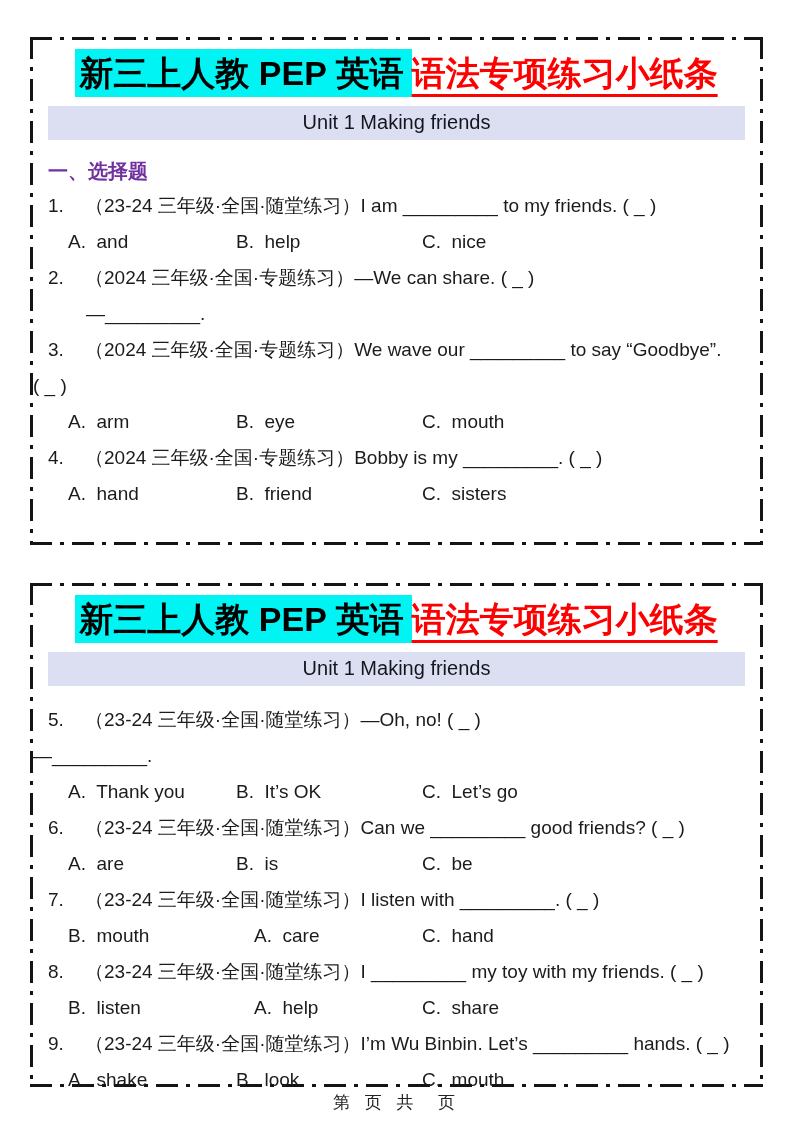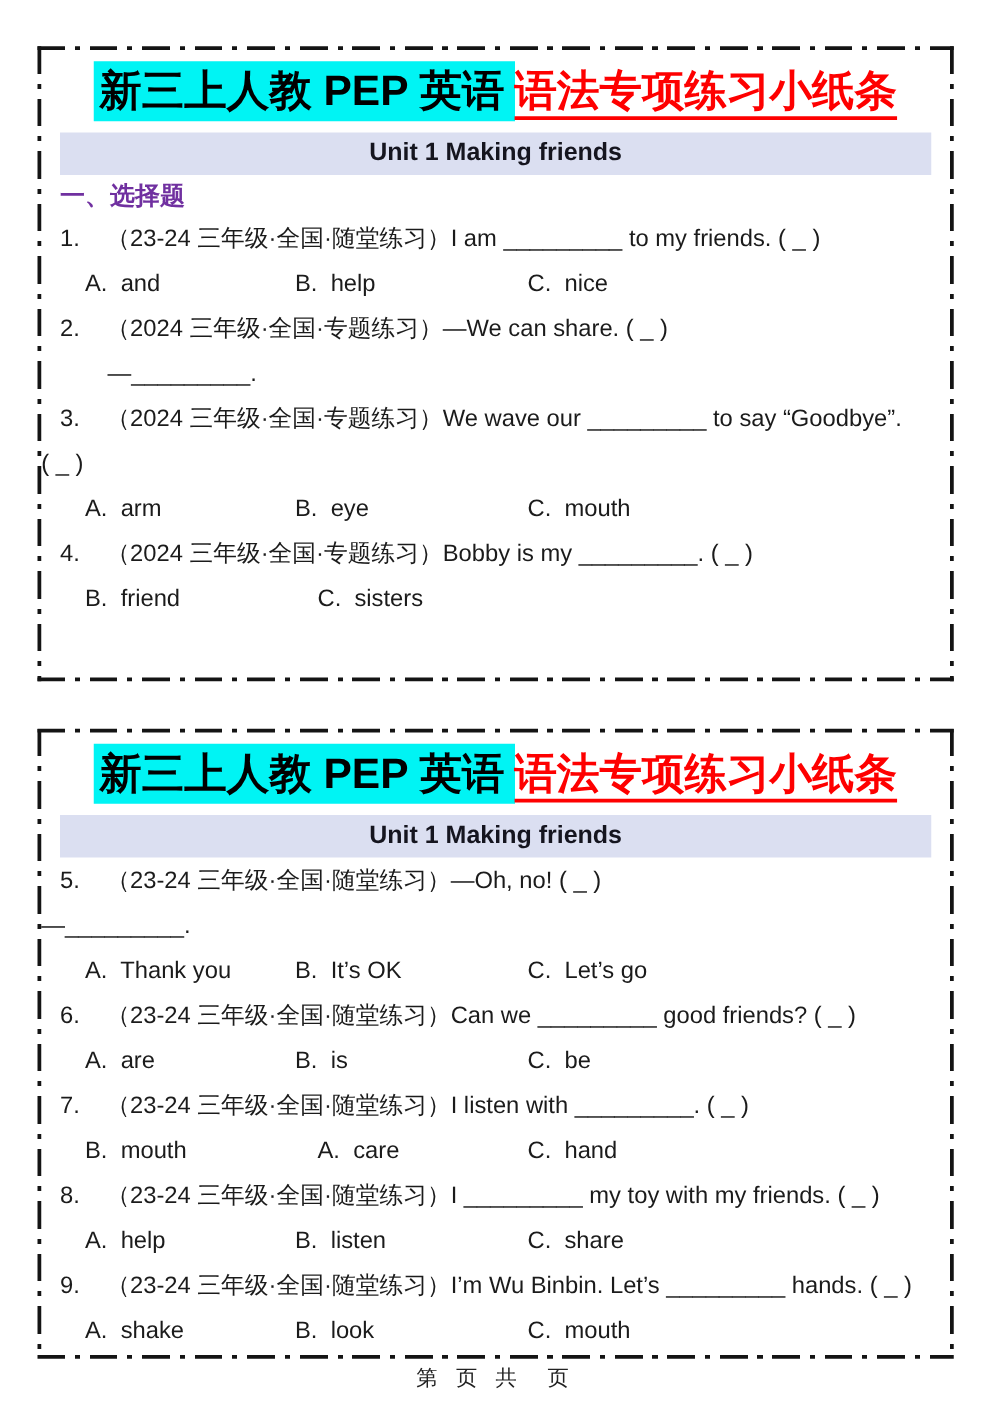--- a/index.html
+++ b/index.html
@@ -45,23 +45,23 @@
     text-decoration-color: #f2a9a9;
     text-decoration-thickness: 2px;
     text-underline-offset: 9px;
     text-decoration: underline;
   }
   .banner {
     background: #dbdff1;
     color: #15151f;
     text-align: center;
     font-size: 20px;
-    font-weight: 700;
+    font-weight: 400;
     padding: 5px 0 6px 0;
-    margin-bottom: 1px;
+    margin-bottom: 16px;
   }
   .section {
     color: #7030a0;
     font-size: 20px;
     font-weight: 700;
     line-height: 30px;
     margin: 2px 0 2px 0;
   }
   .q { display: flex; font-size: 19px; line-height: 36px; }
   .qnum { flex: none; width: 37px; white-space: pre; }
@@ -119,20 +119,21 @@
     <span class="opt opt1">A.  arm</span>
     <span class="opt opt2">B.  eye</span>
     <span class="opt">C.  mouth</span>
   </div>
 
   <div class="q">
     <span class="qnum">4.</span>
     <span class="qtext">（2024 三年级·全国·专题练习）Bobby is my _________. ( _ )</span>
   </div>
   <div class="opts">
+    <span class="opt opt1">A.  hand</span>
     <span class="opt opt2">B.  friend</span>
     <span class="opt">C.  sisters</span>
   </div>
 </div>
 
 <div class="card" id="card2">
   <div class="title-row">
     <span class="t-hl">新三上人教 PEP 英语</span><span class="t-red">语法专项练习小纸条</span>
   </div>
   <div class="banner">Unit 1 Making friends</div>
@@ -166,22 +167,22 @@
     <span class="opt opt2">B.  mouth</span>
     <span class="opt opt1">A.  care</span>
     <span class="opt">C.  hand</span>
   </div>
 
   <div class="q">
     <span class="qnum">8.</span>
     <span class="qtext">（23-24 三年级·全国·随堂练习）I _________ my toy with my friends. ( _ )</span>
   </div>
   <div class="opts">
+    <span class="opt opt2">B.  listen</span>
     <span class="opt opt1">A.  help</span>
-    <span class="opt opt2">B.  listen</span>
     <span class="opt">C.  share</span>
   </div>
 
   <div class="q">
     <span class="qnum">9.</span>
     <span class="qtext">（23-24 三年级·全国·随堂练习）I’m Wu Binbin. Let’s _________ hands. ( _ )</span>
   </div>
   <div class="opts">
     <span class="opt opt1">A.  shake</span>
     <span class="opt opt2">B.  look</span>

